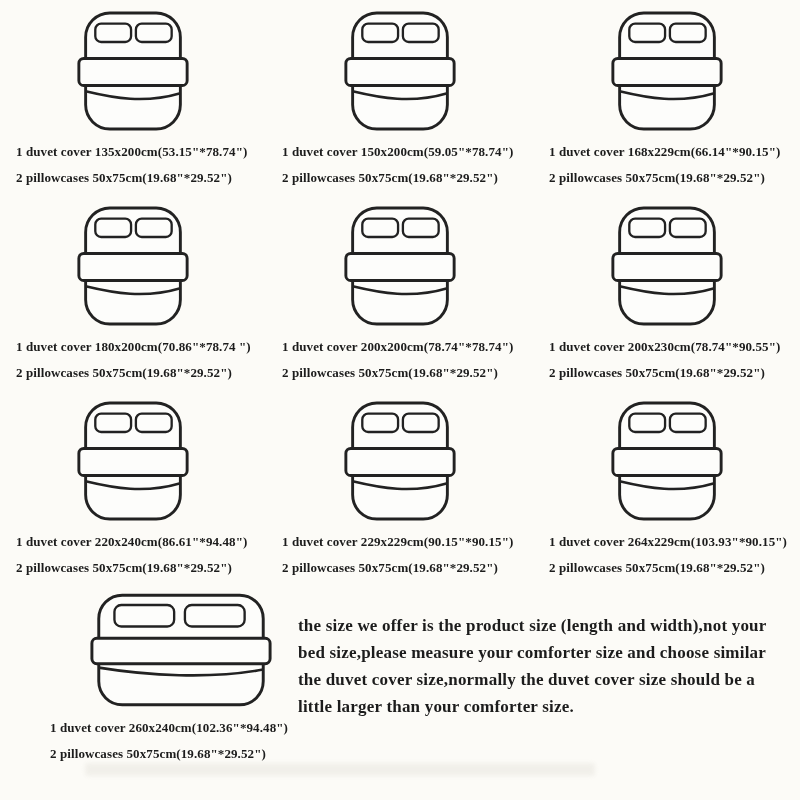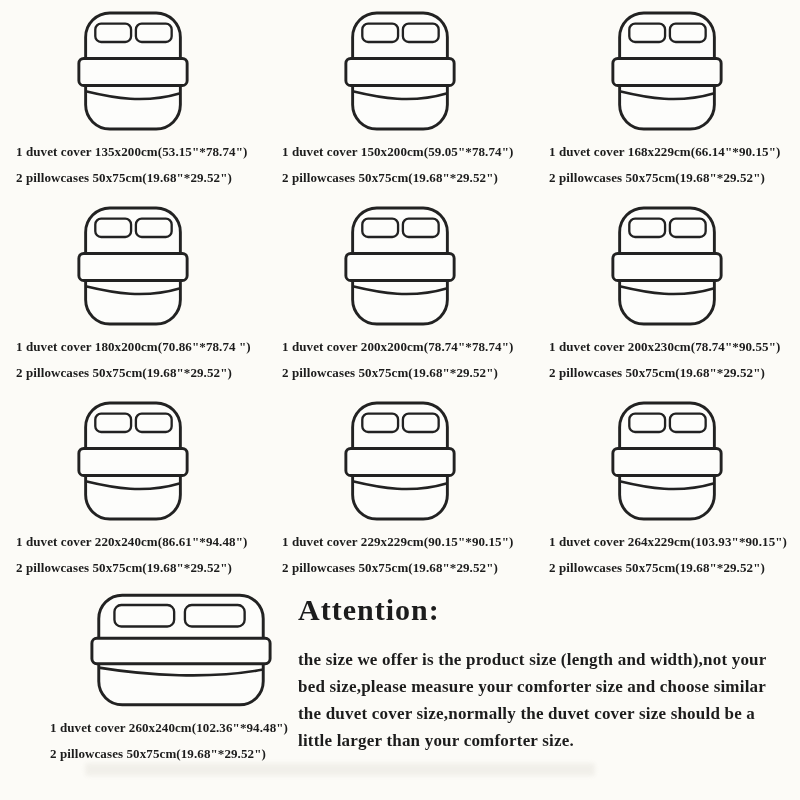--- a/index.html
+++ b/index.html
@@ -183,19 +183,18 @@
     <div class="bed-wrap">
         <svg class="bed-wide">
           <use href="#bed-wide"></use>
         </svg>
       </div>
     <div class="line">1 duvet cover 260x240cm(102.36"*94.48")</div>
     <div class="line">2 pillowcases 50x75cm(19.68"*29.52")</div>
   </div>
 
   <div class="attention">
-    <div class="attention-title">Attention:</div>
     <div class="attention-body">the size we offer is the product size (length and width),not your bed size,please measure your comforter size and choose similar the duvet cover size,normally the duvet cover size should be a little larger than your comforter size.</div>
   </div>
 
 </div>
 
 <div class="smudge"></div>
 
 </body></html>

